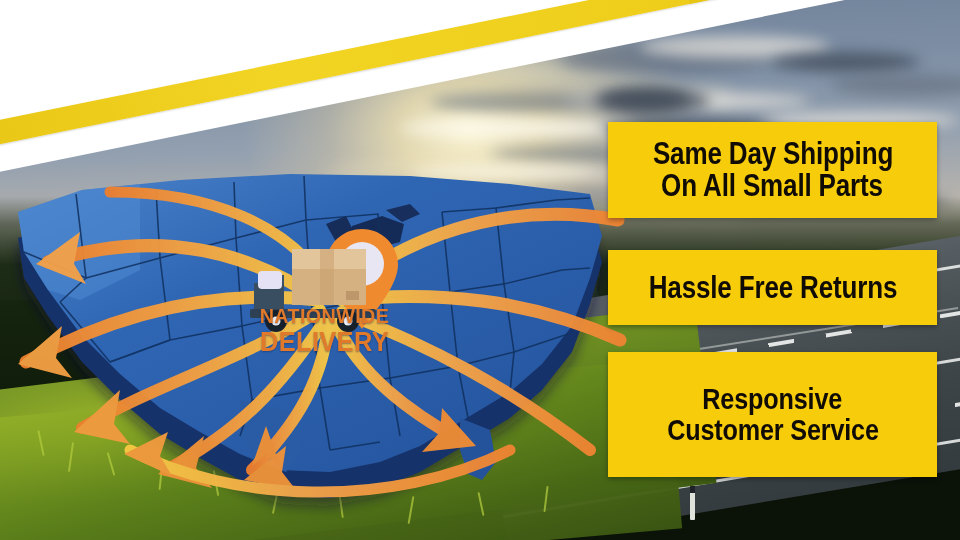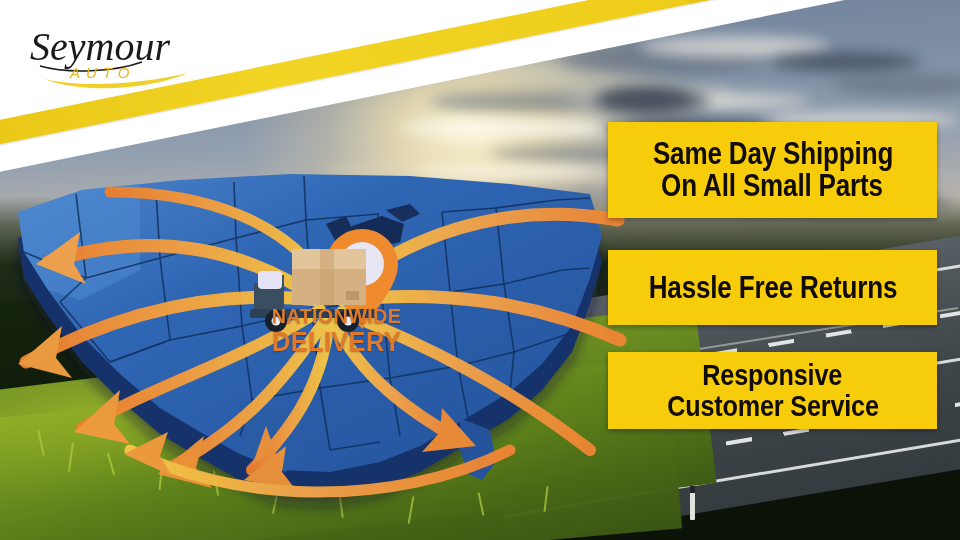--- a/index.html
+++ b/index.html
@@ -99,39 +99,38 @@
   .map{position:absolute;left:-10px;top:150px;width:640px;height:370px;z-index:5;}
 
   
   .delivery{position:absolute;left:250px;top:225px;width:180px;height:145px;z-index:8;}
   .nw-text{
     position:absolute;left:252px;top:305px;width:145px;z-index:9;
     color:#e07a2a;text-align:center;
     font-family:"Liberation Sans Narrow","Liberation Sans",sans-serif;
     font-weight:bold;letter-spacing:.4px;line-height:1;
     text-shadow:0 1px 2px rgba(20,40,90,.45);
-    margin-left:12px;
   }
   .nw-1{font-size:21px;transform:scaleX(.94);}
   .nw-2{font-size:27px;margin-top:3px;transform:scaleX(.94);}
 
   
   .banner{
     position:absolute;left:608px;z-index:10;
     background:#f7cc0a;
     color:#100c05;
     display:flex;flex-direction:column;align-items:center;justify-content:center;
     font-family:"Liberation Sans Narrow","Liberation Sans",sans-serif;
     font-weight:bold;text-align:center;line-height:1.02;
     box-shadow:0 2px 5px rgba(0,0,0,.35);
   }
   .banner .ln{display:block;transform:scaleX(.84);letter-spacing:-.2px;white-space:nowrap;}
   #b1{top:122px;width:329px;height:96px;font-size:31px;}
   #b2{top:250px;width:329px;height:75px;font-size:31px;}
-  #b3{top:352px;width:329px;height:77px;font-size:30px;text-align:center;}
+  #b3{top:352px;width:329px;height:125px;font-size:30px;text-align:center;}
   #b1 .ln{font-size:31px;}
   #b2 .ln{font-size:31px;}
   #b3 .ln{font-size:30px;}
 </style>
 </head>
 <body>
 
 <div id="stage">
 
   <div class="photo">
@@ -365,32 +364,20 @@
   <div class="nw-text">
     <div class="nw-1">NATIONWIDE</div>
     <div class="nw-2">DELIVERY</div>
   </div>
 
   <div class="whitewedge"></div>
   <div class="swoosh">
     <div class="swoosh-fade"></div>
   </div>
 
-  <div class="logo">
-    <svg width="190" height="82" viewBox="0 0 190 82" xmlns="http://www.w3.org/2000/svg">
-
-      <path d="M22 63 C 60 72 120 68 166 57 C 126 74 62 78 22 63 Z" fill="#EFD02A"></path>
-
-      <text x="8" y="44" font-family="Liberation Serif, serif" font-size="40" font-style="italic" fill="#1a1a1a">Seymour</text>
-
-      <path d="M18 50 C 46 58 92 56 120 46" stroke="#1a1a1a" stroke-width="1.4" fill="none"></path>
-
-      <text x="48" y="62" font-family="Liberation Sans, sans-serif" font-size="15" letter-spacing="6" font-style="italic" fill="#E8B71B">AUTO</text>
-    </svg>
-  </div>
 
   <div class="banner" id="b2">
     <span class="ln">Hassle Free Returns</span>
   </div>
 
   <div class="banner" id="b1">
     <span class="ln">Same Day Shipping</span>
     <span class="ln">On All Small Parts</span>
   </div>
 

